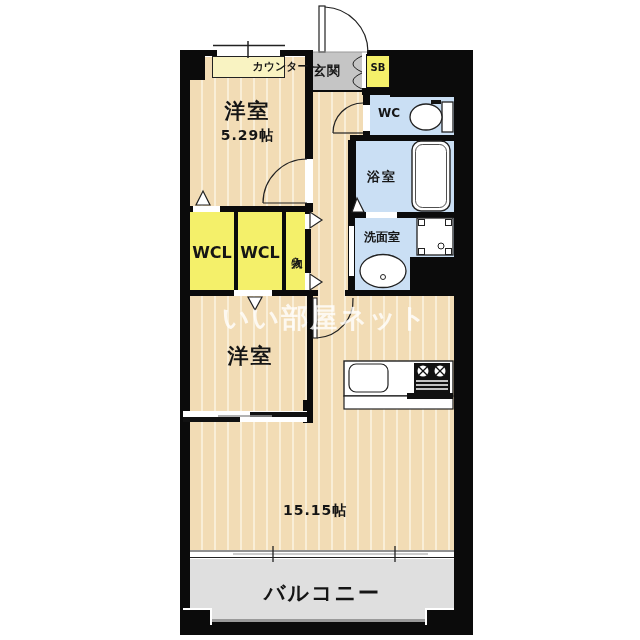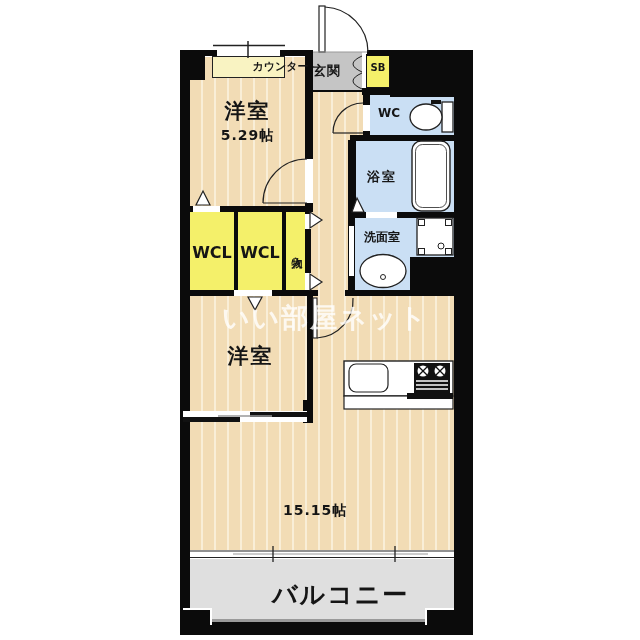--- a/index.html
+++ b/index.html
@@ -177,16 +177,16 @@
   <div class="label" style="left:372px;top:107px;width:34px;font-size:12px;">WC</div>
   <div class="label" style="left:360px;top:170px;width:44px;font-size:13px;letter-spacing:2px;">浴室</div>
   <div class="label" style="left:357px;top:231px;width:50px;font-size:12px;">洗面室</div>
   <div class="label" style="left:190px;top:245px;width:44px;font-size:16px;">WCL</div>
   <div class="label" style="left:238px;top:245px;width:44px;font-size:16px;">WCL</div>
   <div class="label" style="left:288px;top:222px;width:16px;height:52px;font-size:11px;writing-mode:vertical-rl;text-orientation:upright;line-height:16px;">物入</div>
   <div class="label roomname" style="left:195px;top:100px;width:105px;">洋室</div>
   <div class="label roomsize" style="left:195px;top:128px;width:105px;">5.29帖</div>
   <div class="label roomname" style="left:198px;top:345px;width:105px;">洋室</div>
   <div class="label roomsize" style="left:283px;top:487px;width:90px;text-align:left;margin-top:16px;">15.15帖</div>
-  <div class="label" style="left:272px;top:582px;width:125px;font-size:25px;letter-spacing:2px;">バルコニー</div>
+  <div class="label" style="left:260px;top:582px;width:125px;font-size:21px;letter-spacing:2px;">バルコニー</div>
 
   <div class="watermark">いい部屋ネット</div>
 </div>
 
 </body></html>

